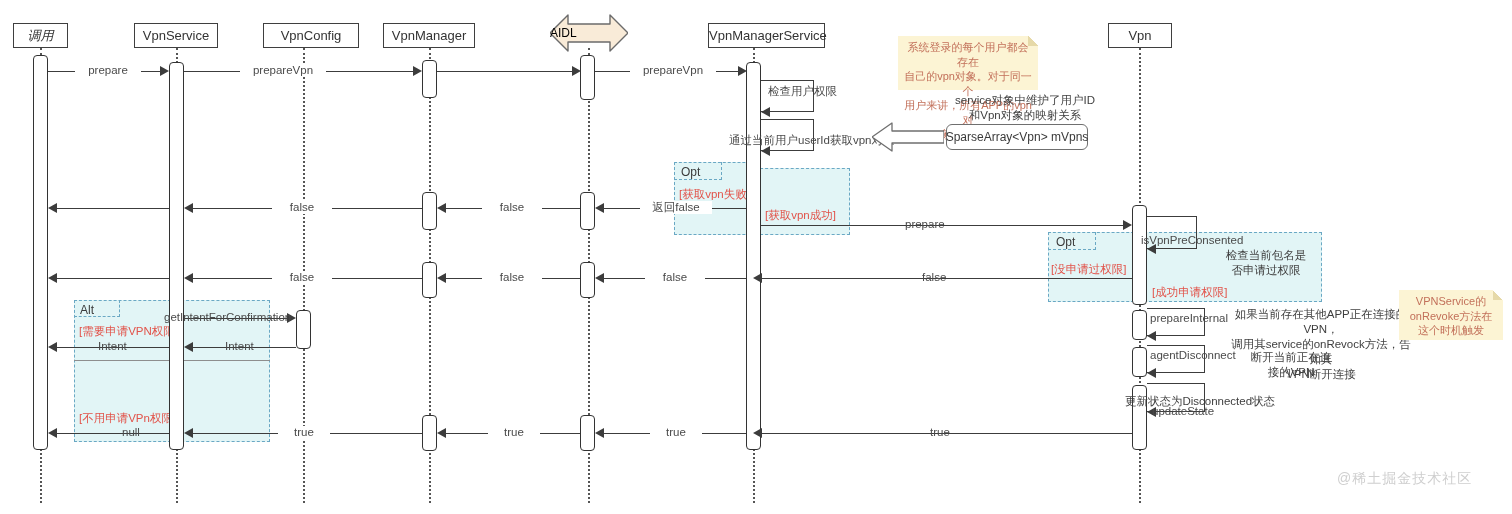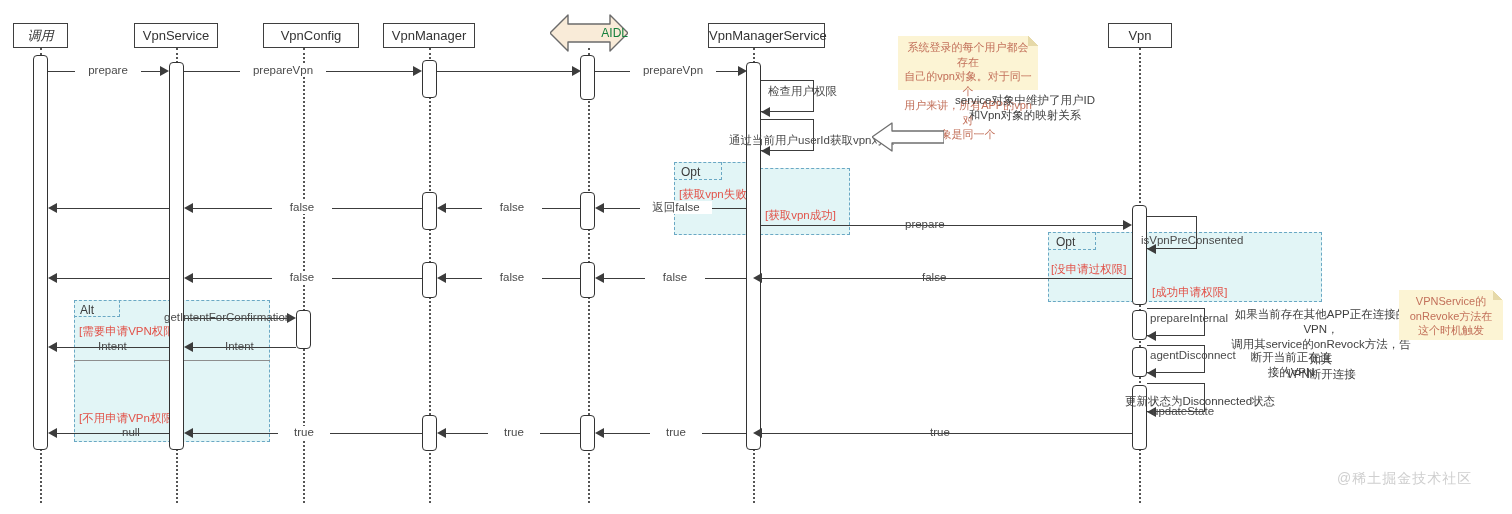--- a/index.html
+++ b/index.html
@@ -147,22 +147,22 @@
   }
 
   
   .hollowarrow{position:absolute;}
 
   
   .aidl-shape{position:absolute;}
   .aidl-text{
     position:absolute;
     font-size:12px;
-    color:#15803d;
-    text-align:right;
+    color:#000000;
+    text-align:left;
     white-space:nowrap;
   }
 
   .watermark{
     position:absolute;
     font-size:14px;
     color:#cfcfcf;
     white-space:nowrap;
     letter-spacing:1px;
   }
@@ -367,21 +367,24 @@
 象是同一个</div>
 
   <div class="plaintext" style="left:930px;top:93px;width:190px;">service对象中维护了用户ID
 和Vpn对象的映射关系</div>
 
   <div class="hollowarrow" style="left:872px;top:122px;width:72px;height:30px;">
     <svg width="72" height="30" viewBox="0 0 72 30">
       <polygon points="0,15 20,1 20,9 72,9 72,21 20,21 20,29" fill="#ffffff" stroke="#6f6f6f" stroke-width="1.3" stroke-linejoin="round"></polygon>
     </svg>
   </div>
-
+  <div class="rbox" style="left:946px;top:124px;width:142px;height:26px;">SparseArray&lt;Vpn&gt; mVpns</div>
+
+  <div class="plaintext" style="left:1208px;top:248px;width:116px;">检查当前包名是
+否申请过权限</div>
 
   <div class="plaintext" style="left:1228px;top:307px;width:186px;">如果当前存在其他APP正在连接的VPN，
 调用其service的onRevock方法，告知其
 VPN断开连接</div>
 
   <div class="plaintext" style="left:1238px;top:350px;width:106px;">断开当前正在连
 接的VPN</div>
 
   <div class="plaintext" style="left:1110px;top:394px;width:180px;">更新状态为Disconnected状态</div>
 

